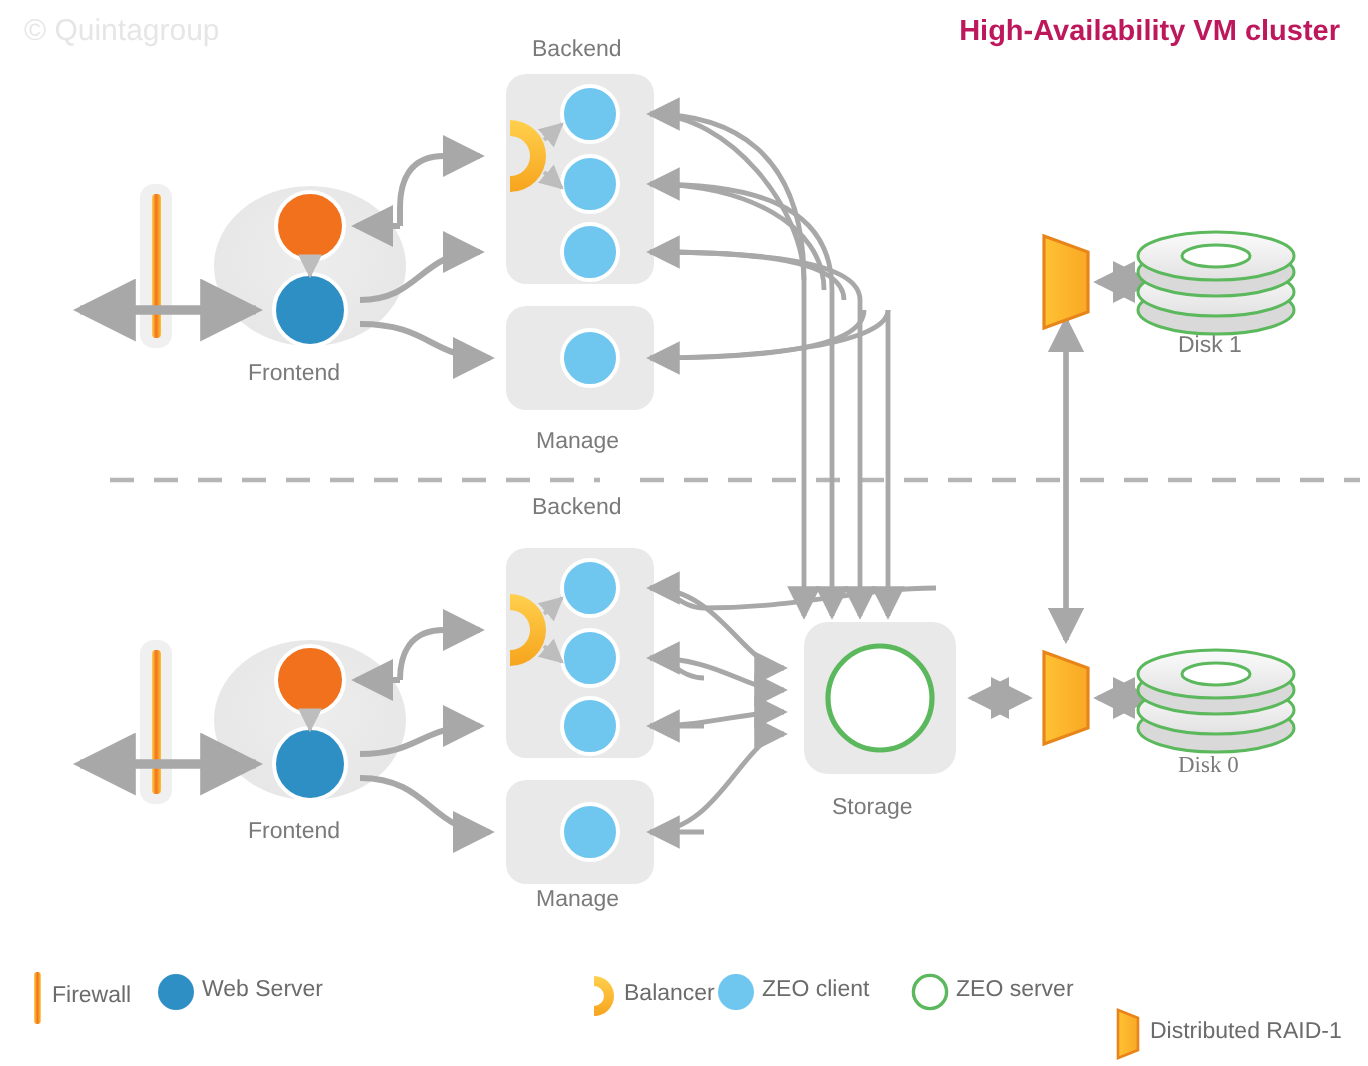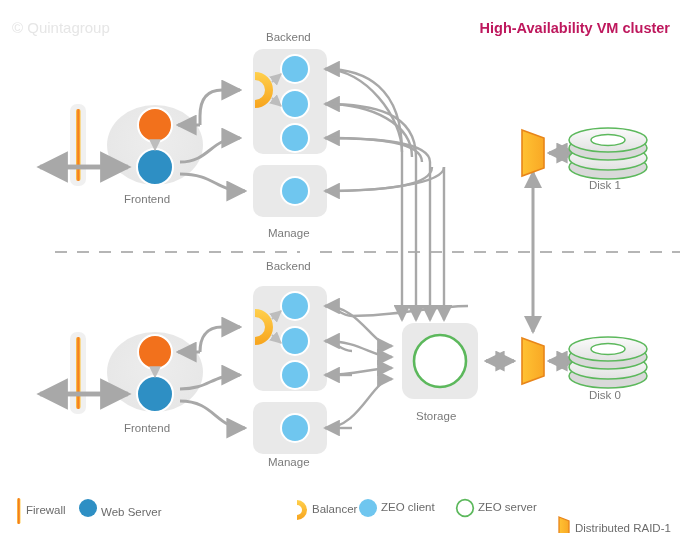--- a/index.html
+++ b/index.html
@@ -1,18 +1,18 @@
 <!DOCTYPE html>
 <html><head>
 <meta charset="utf-8">
 <style>
   html,body{margin:0;padding:0;background:#ffffff;}
   body{width:684px;height:533px;position:relative;overflow:hidden;
        font-family:"Liberation Sans",sans-serif;color:#6b6b6b;}
-  #stage{position:absolute;left:0;top:12px;width:684px;height:422px;}
+  #stage{position:absolute;left:0;top:0;width:684px;height:422px;}
   svg.layer{position:absolute;left:0;top:0;width:684px;height:533px;}
   .lbl{position:absolute;font-size:11.5px;color:#7a7a7a;white-space:nowrap;}
   .title{position:absolute;right:14px;top:8px;font-size:14.5px;font-weight:bold;color:#be185d;white-space:nowrap;}
   .wm{position:absolute;left:12px;top:7px;font-size:15px;color:#e6e6e6;white-space:nowrap;}
   .legend{position:absolute;left:0;top:481px;width:684px;height:36px;}
   .lg-item{position:absolute;display:flex;align-items:center;gap:3px;font-size:11.5px;color:#6b6b6b;white-space:nowrap;}
   .lg-txt{line-height:1;}
 </style>
 </head>
 <body>
@@ -183,39 +183,39 @@
   <div class="lbl" style="left:124px;top:181px;">Frontend</div>
   <div class="lbl" style="left:266px;top:19px;">Backend</div>
   <div class="lbl" style="left:268px;top:215px;">Manage</div>
 
   <div class="lbl" style="left:124px;top:410px;">Frontend</div>
   <div class="lbl" style="left:266px;top:248px;">Backend</div>
   <div class="lbl" style="left:268px;top:444px;">Manage</div>
 
   <div class="lbl" style="left:416px;top:398px;">Storage</div>
   <div class="lbl" style="left:589px;top:167px;">Disk 1</div>
-  <div class="lbl" style="left:589px;top:377px;">Disk 0</div>
+  <div class="lbl" style="left:589px;top:377px;font-family:Liberation Serif, serif;">Disk 0</div>
 
   <div class="legend">
 
     <div class="lg-item" style="left:14px;top:5px;">
       <svg width="9" height="26">
         <rect x="3" y="0" width="3.4" height="26" rx="1.6" fill="url(#fwGrad2)"></rect>
         <defs>
             <linearGradient id="fwGrad2" x1="0" y1="0" x2="1" y2="0">
           <stop offset="0%" stop-color="#FFD24D"></stop>
               <stop offset="50%" stop-color="#F2711C"></stop>
               <stop offset="100%" stop-color="#FFC233"></stop>
         </linearGradient>
           </defs>
       </svg>
       <span class="lg-txt">Firewall</span>
     </div>
 
-    <div class="lg-item" style="left:78px;top:5px;align-items:flex-end;">
+    <div class="lg-item" style="left:78px;top:5px;">
       <svg width="20" height="20">
         <circle cx="10" cy="10" r="9" fill="#2E8FC4"></circle>
       </svg>
       <span class="lg-txt">Web Server</span>
     </div>
 
 
     <div class="lg-item" style="left:295px;top:5px;">
       <svg width="14" height="24">
         <path d="M2,2 a10,10 0 0 1 0,20 l0,-5 a5,5 0 0 0 0,-10 z" fill="url(#balGrad2)"></path>

